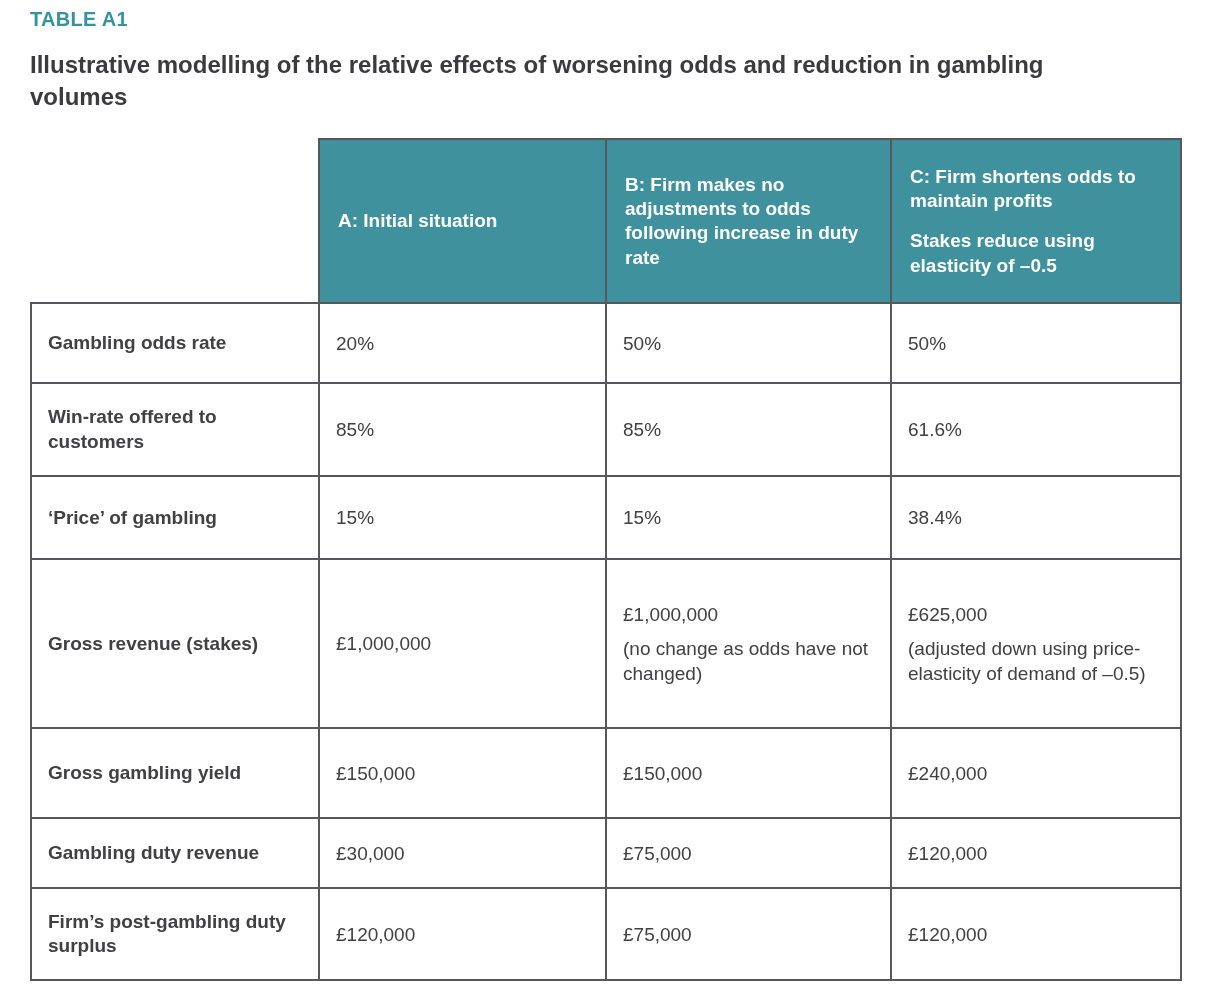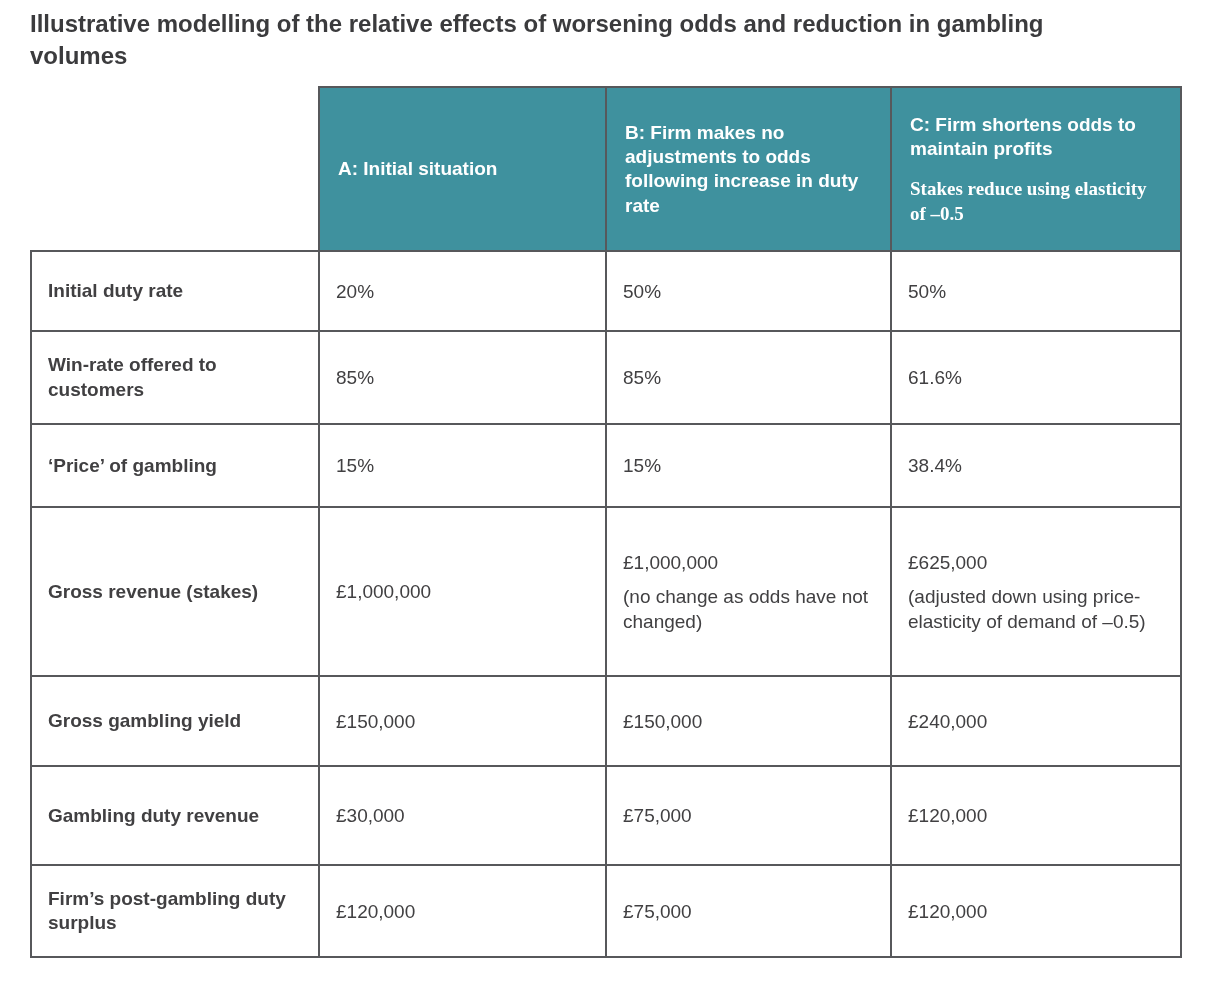--- a/index.html
+++ b/index.html
@@ -21,21 +21,21 @@
     color: #3294A3;
     letter-spacing: 0.3px;
     margin-bottom: 18px;
   }
   .table-title {
     font-size: 24px;
     font-weight: 700;
     color: #3B3B3D;
     line-height: 1.32;
     max-width: 1020px;
-    margin-bottom: 15px;
+    margin-bottom: 26px;
   }
   table.data-table {
     border-collapse: collapse;
     table-layout: fixed;
     width: 1150px;
   }
   .data-table col.c-label { width: 288px; }
   .data-table col.c-a     { width: 287px; }
   .data-table col.c-b     { width: 285px; }
   .data-table col.c-c     { width: 290px; }
@@ -52,21 +52,21 @@
   .data-table thead th {
     background: #3F919E;
     color: #ffffff;
     font-size: 19px;
     font-weight: 700;
     text-align: left;
     line-height: 1.28;
     padding: 8px 18px;
   }
   .hdr-line { display: block; }
-  .hdr-subline { display: block; margin-top: 16px; font-family: Liberation Serif, serif; }
+  .hdr-subline { display: block; margin-top: 16px; }
 
   .data-table tbody th.row-label {
     text-align: left;
     font-size: 19px;
     font-weight: 700;
     color: #414042;
     padding: 10px 18px 10px 16px;
     line-height: 1.3;
   }
   .data-table tbody td {
@@ -78,28 +78,29 @@
     line-height: 1.32;
   }
   .cell-value { display: block; }
   .cell-note  { display: block; margin-top: 9px; }
 
   .data-table tbody tr:nth-child(1) { height: 80px; }
   .data-table tbody tr:nth-child(2) { height: 93px; }
   .data-table tbody tr:nth-child(3) { height: 83px; }
   .data-table tbody tr:nth-child(4) { height: 169px; }
   .data-table tbody tr:nth-child(5) { height: 90px; }
-  .data-table tbody tr:nth-child(6) { height: 99px; }
+  .data-table tbody tr:nth-child(6) { height: 70px; }
   .data-table tbody tr:nth-child(7) { height: 92px; }
 </style>
 </head>
 <body>
 
 <div class="page">
 
+  <div class="table-label">TABLE A1</div>
 
   <h1 class="table-title">Illustrative modelling of the relative effects of worsening odds and reduction in gambling volumes</h1>
 
   <table class="data-table">
     <colgroup>
       <col class="c-label">
         <col class="c-a">
         <col class="c-b">
         <col class="c-c">
     </colgroup>
@@ -113,21 +114,21 @@
           <span class="hdr-line">B: Firm makes no adjustments to odds following increase in duty rate</span>
         </th>
         <th>
           <span class="hdr-line">C: Firm shortens odds to maintain profits</span>
           <span class="hdr-subline">Stakes reduce using elasticity of –0.5</span>
         </th>
       </tr>
     </thead>
     <tbody>
       <tr>
-        <th class="row-label">Initial duty rate</th>
+        <th class="row-label">Gambling odds rate</th>
         <td>20%</td>
         <td>50%</td>
         <td>50%</td>
       </tr>
       <tr>
         <th class="row-label">Win-rate offered to customers</th>
         <td>85%</td>
         <td>85%</td>
         <td>61.6%</td>
       </tr>

